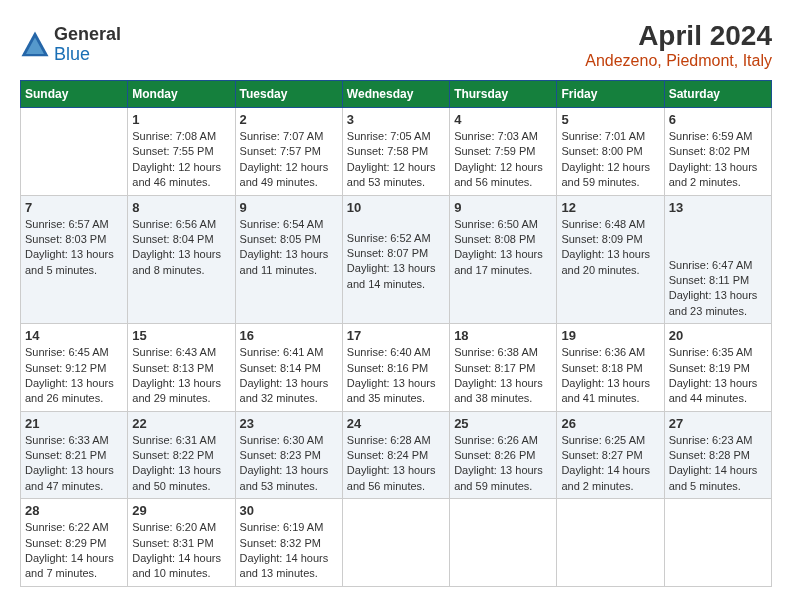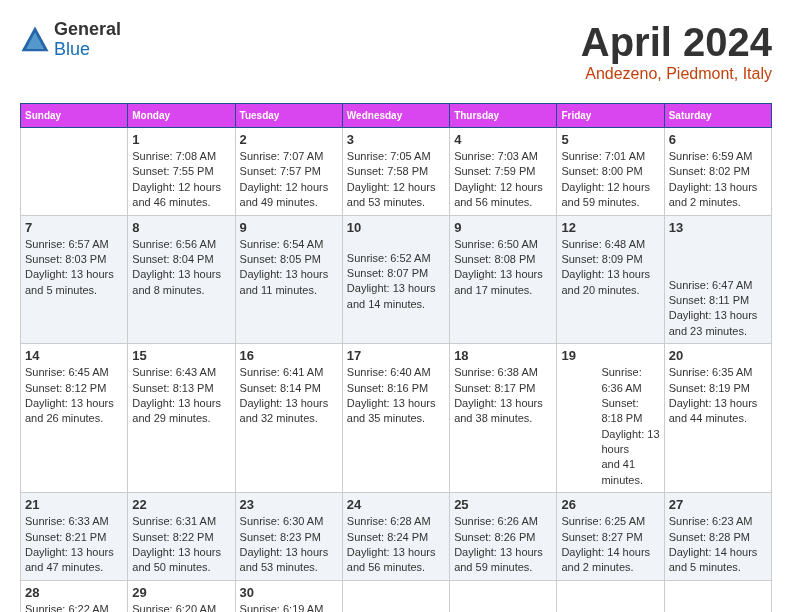--- a/index.html
+++ b/index.html
@@ -6,22 +6,22 @@
     body {
       font-family: Arial, sans-serif;
       background: #fff;
       width: 792px;
       min-height: 612px;
       padding: 20px;
     }
     .header-area {
       display: flex;
       justify-content: space-between;
-      align-items: flex-start;
-      margin-bottom: 20px;
+      align-items: center;
+      margin-bottom: 10px;
     }
     .logo {
       display: flex;
       align-items: center;
     }
     .logo-text {
       display: flex;
       flex-direction: column;
       line-height: 1.1;
     }
@@ -37,39 +37,39 @@
     }
     .logo-icon {
       width: 30px;
       height: 30px;
       margin-right: 4px;
     }
     .title-area {
       text-align: right;
     }
     .month-title {
-      font-size: 40px;
+      font-size: 28px;
       font-weight: bold;
       color: #333;
     }
     .location-title {
       font-size: 16px;
       color: #c2410c;
     }
     table {
       width: 100%;
       border-collapse: collapse;
       font-size: 11px;
     }
     thead th {
-      background-color: #d946ef;
+      background-color: #15803d;
       color: #fff;
       padding: 6px 4px;
       text-align: left;
-      font-size: 10px;
+      font-size: 12px;
       font-weight: bold;
       border: 1px solid #1a5090;
     }
     tbody td {
       vertical-align: top;
       border: 1px solid #ccc;
       padding: 4px;
       min-height: 70px;
       width: 14.28%;
     }
@@ -217,21 +217,21 @@
           <div class="cell-info" style="white-space: pre-line; margin-top: 43px;">Sunrise: 6:47 AM
 Sunset: 8:11 PM
 Daylight: 13 hours
 and 23 minutes.</div>
         </td>
       </tr>
       <tr>
         <td>
           <span class="day-number">14</span>
           <div class="cell-info" style="white-space: pre-line;">Sunrise: 6:45 AM
-Sunset: 8:12 PM
+Sunset: 9:12 PM
 Daylight: 13 hours
 and 26 minutes.</div>
         </td>
         <td>
           <span class="day-number">15</span>
           <div class="cell-info" style="white-space: pre-line;">Sunrise: 6:43 AM
 Sunset: 8:13 PM
 Daylight: 13 hours
 and 29 minutes.</div>
         </td>
@@ -251,21 +251,21 @@
         </td>
         <td>
           <span class="day-number">18</span>
           <div class="cell-info" style="white-space: pre-line;">Sunrise: 6:38 AM
 Sunset: 8:17 PM
 Daylight: 13 hours
 and 38 minutes.</div>
         </td>
         <td>
           <span class="day-number">19</span>
-          <div class="cell-info" style="white-space: pre-line; margin-left: 40px;">Sunrise: 6:36 AM
+          <div class="cell-info" style="white-space: pre-line;">Sunrise: 6:36 AM
 Sunset: 8:18 PM
 Daylight: 13 hours
 and 41 minutes.</div>
         </td>
         <td>
           <span class="day-number">20</span>
           <div class="cell-info" style="white-space: pre-line;">Sunrise: 6:35 AM
 Sunset: 8:19 PM
 Daylight: 13 hours
 and 44 minutes.</div>

